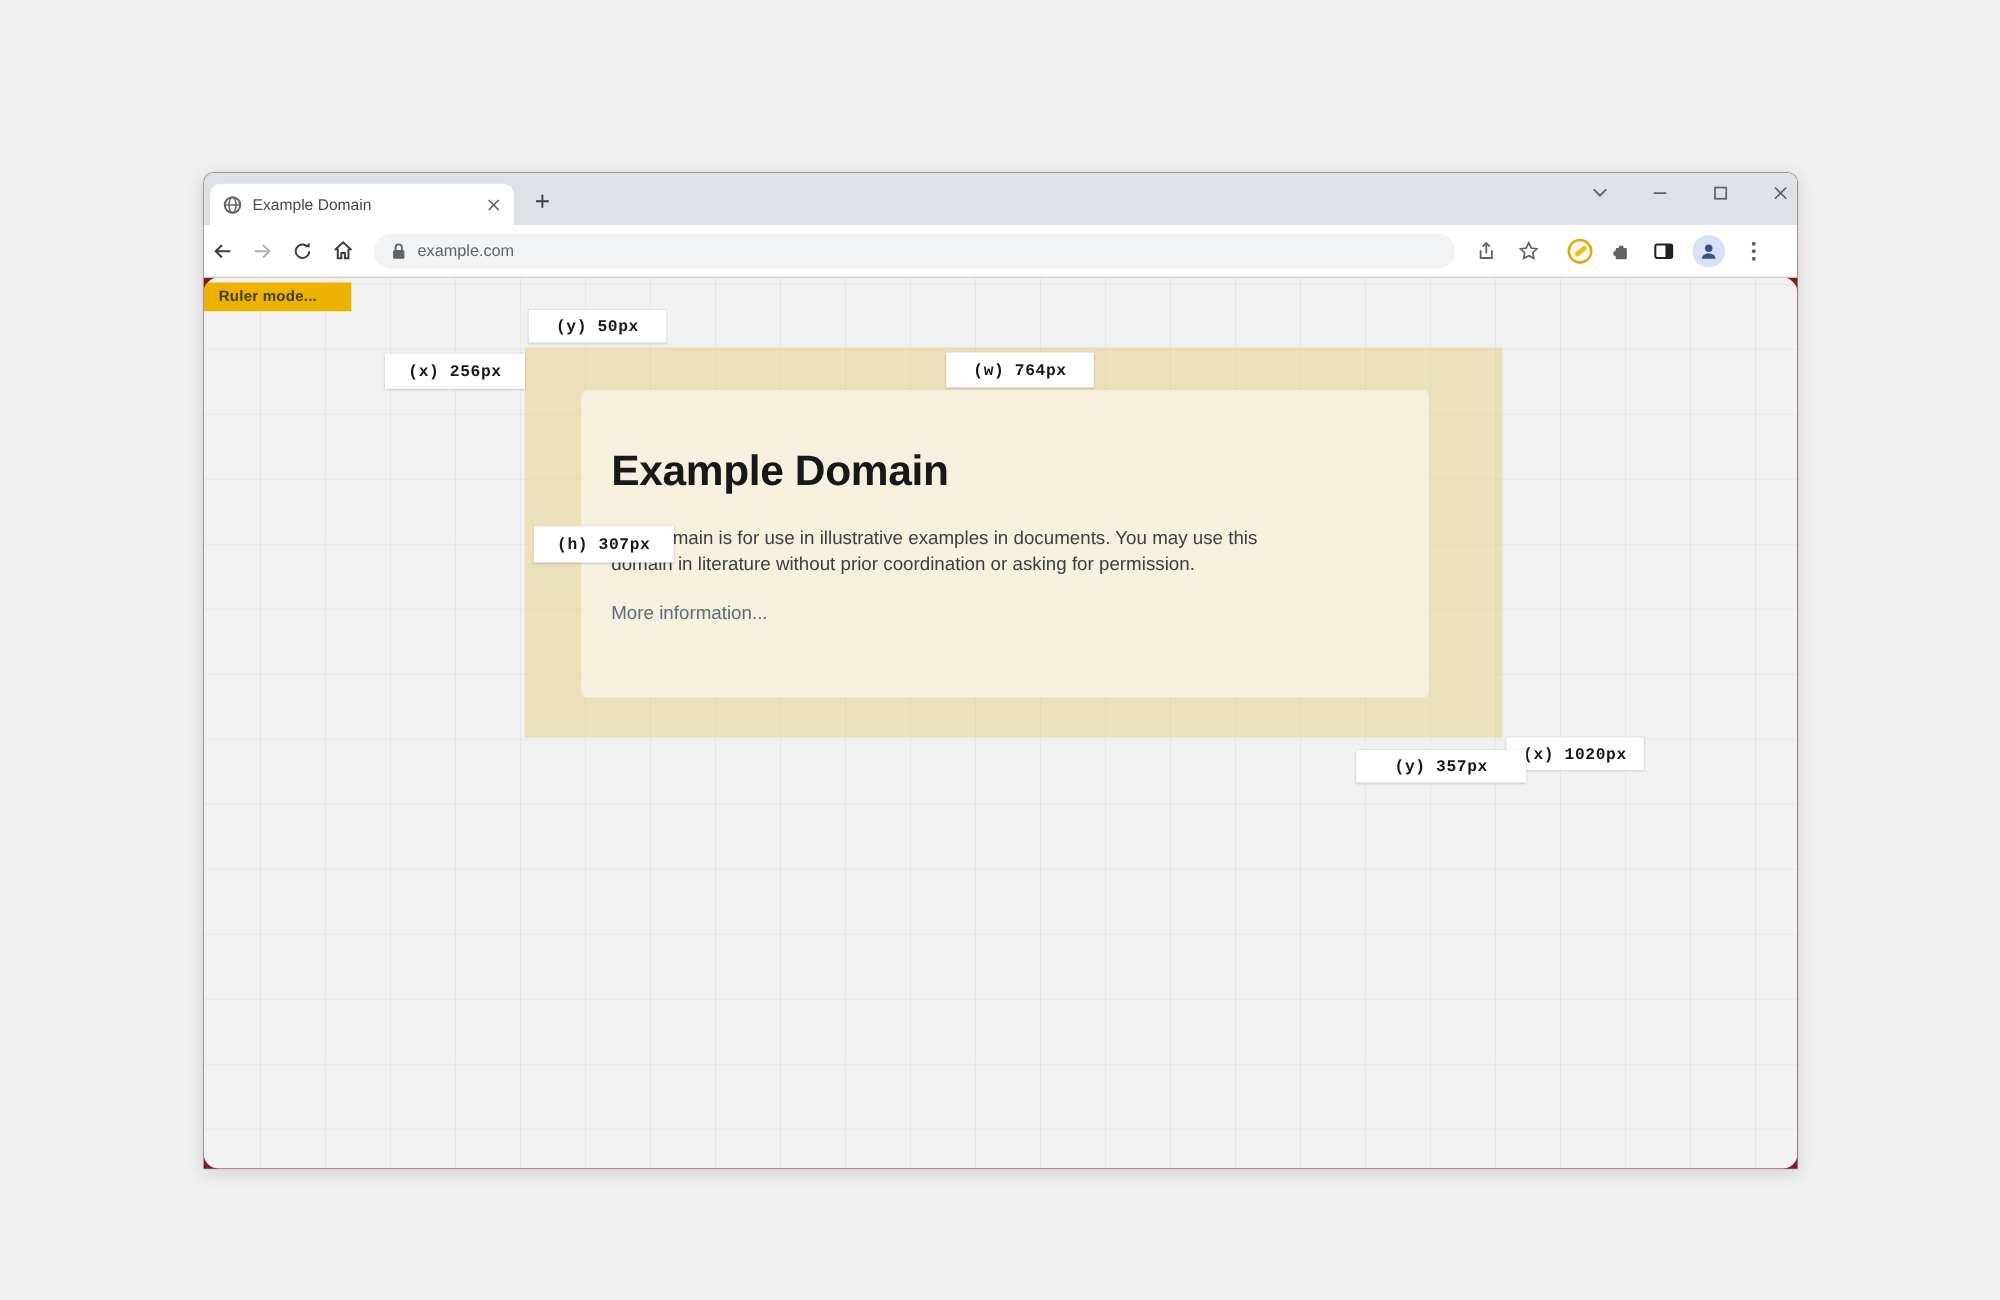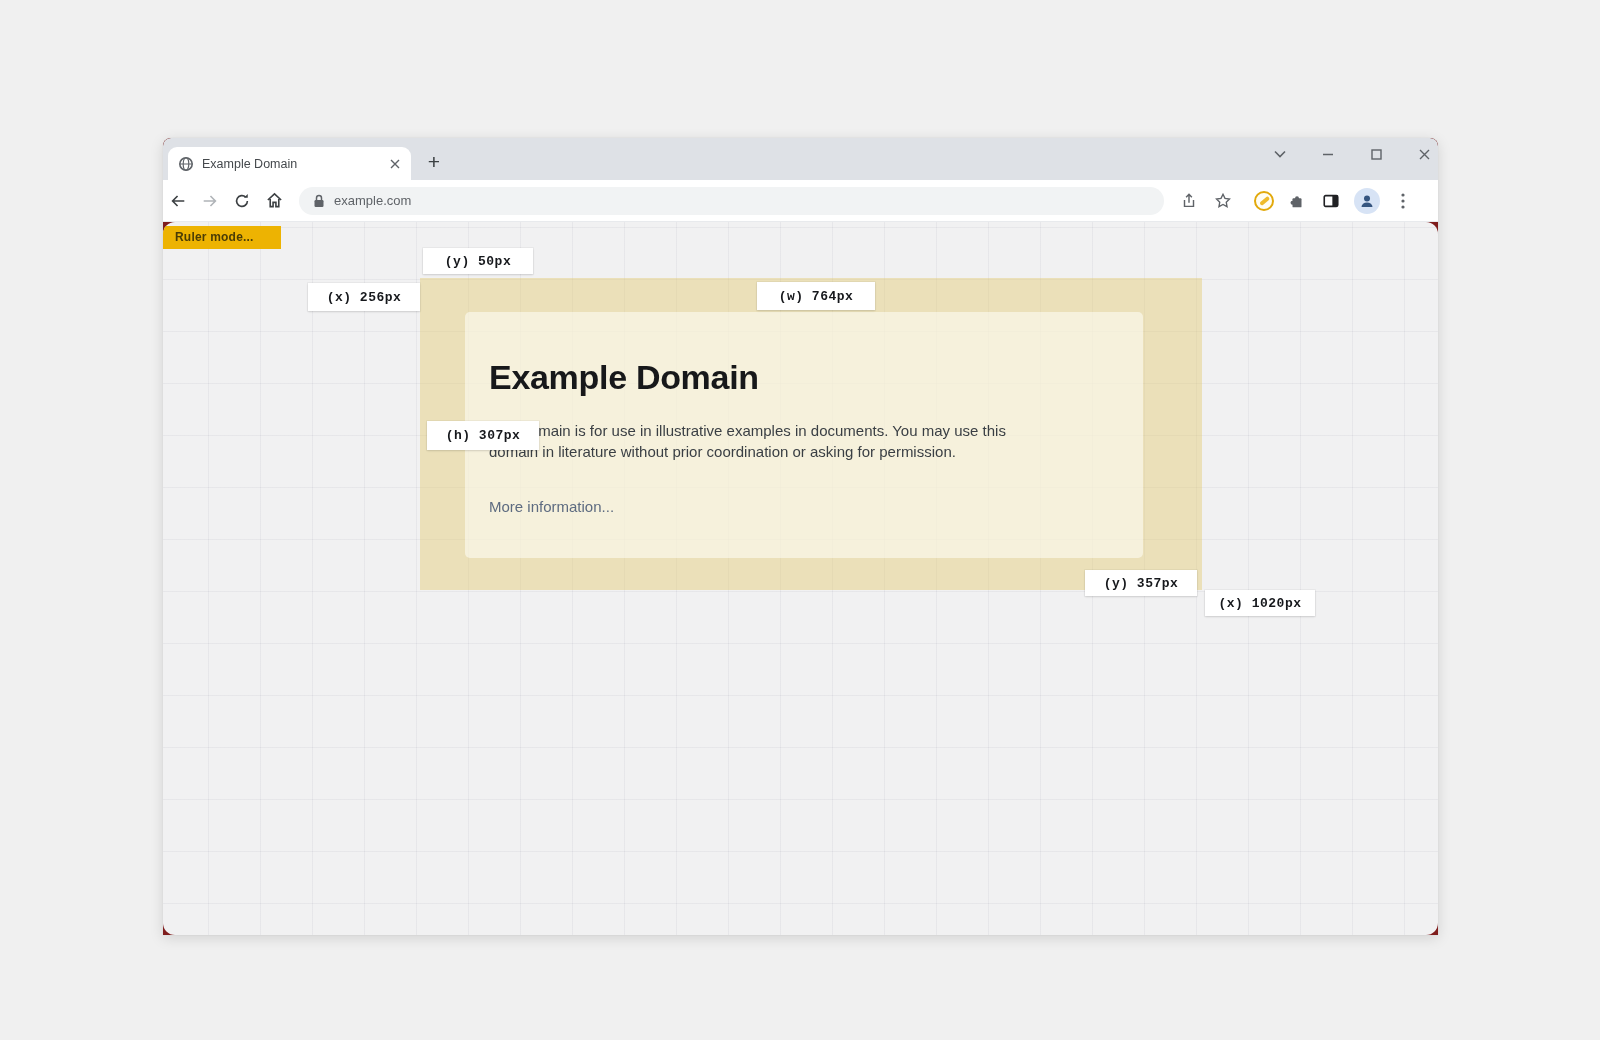--- a/index.html
+++ b/index.html
@@ -116,37 +116,37 @@
   }
   .page-heading {
     font-size: 34px; font-weight: bold; color: #17181a;
     letter-spacing: -0.3px; line-height: 1.15;
   }
   .page-paragraph {
     margin-top: 24px; font-size: 15px; line-height: 1.38;
     color: #3a3f44; max-width: 558px;
   }
   .page-link {
-    display: inline-block; margin-top: 36px; font-size: 15px;
+    display: inline-block; margin-top: 20px; font-size: 15px;
     color: #5d6b80; text-decoration: none;
   }
 
   .mlabel {
     position: absolute; background: #fff; z-index: 3;
     font-family: "Liberation Mono", "DejaVu Sans Mono", monospace;
     font-size: 13px; font-weight: bold; color: #16181c; letter-spacing: 0.5px;
     display: flex; align-items: center; justify-content: center;
     box-shadow: 0 1px 2px rgba(0,0,0,0.12), 0 0 0 1px rgba(0,0,0,0.03);
   }
   #lab-y50   { left: 260px;  top: 26px;  width: 110px; height: 26px; }
   #lab-x256  { left: 145px;  top: 61px;  width: 112px; height: 28px; }
   #lab-w764  { left: 594px;  top: 60px;  width: 118px; height: 28px; }
   #lab-h307  { left: 264px;  top: 199px; width: 112px; height: 29px; }
   #lab-x1020 { left: 1042px; top: 340px; width: 110px; height: 26px; margin-top: 28px; }
-  #lab-y357  { left: 922px;  top: 348px; width: 112px; height: 26px; }
+  #lab-y357  { left: 922px;  top: 378px; width: 136px; height: 26px; }
 
   svg { display: block; }
 </style>
 </head>
 <body>
 
 <div class="browser-window">
 
   <div class="tabstrip">
     <div class="tab">

